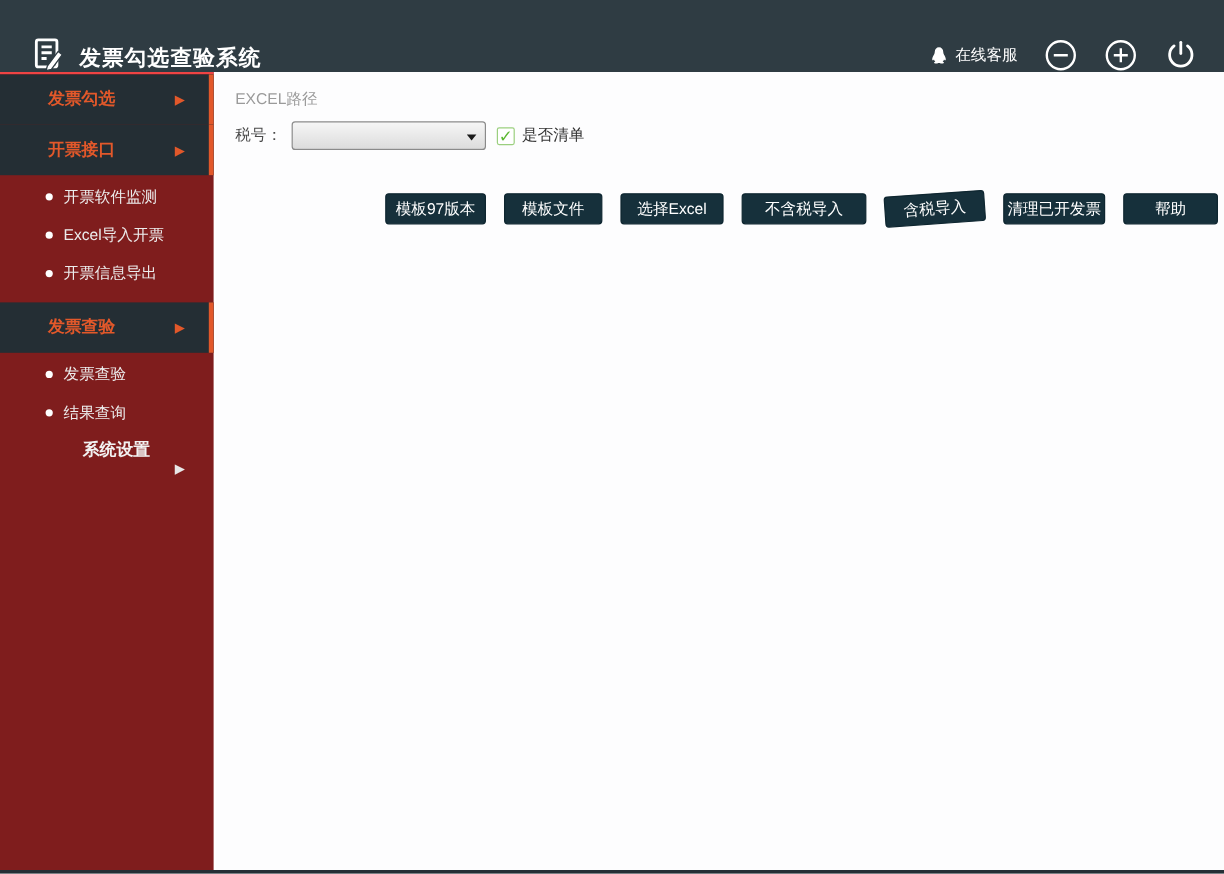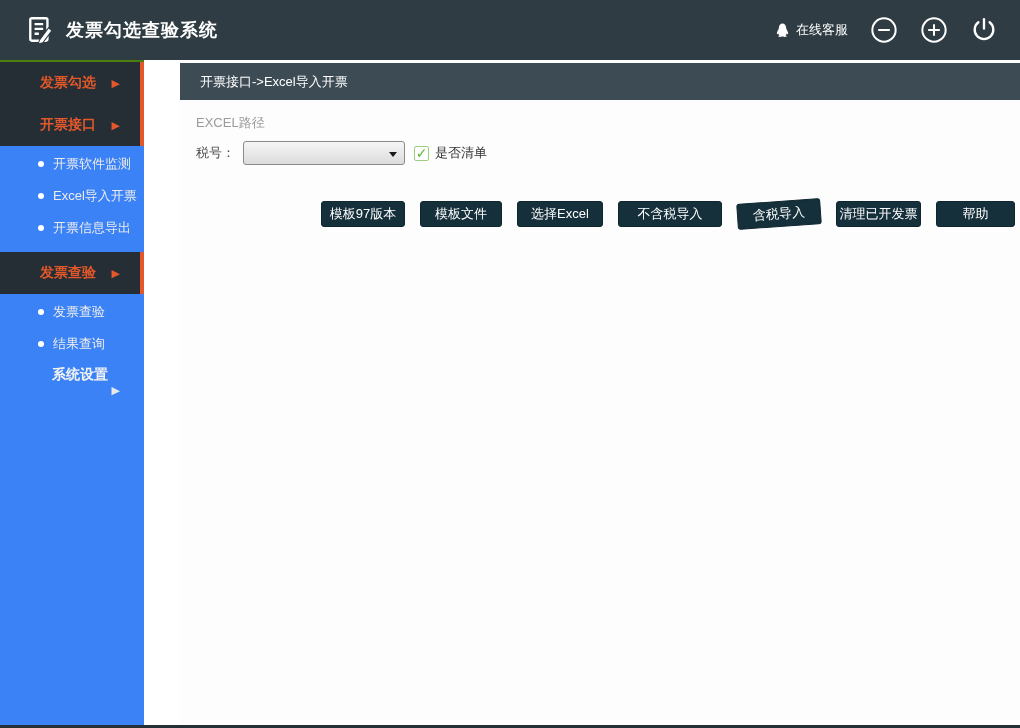--- a/index.html
+++ b/index.html
@@ -7,35 +7,35 @@
   body {
     font-family:"Liberation Sans","DejaVu Sans",sans-serif;
     background:#ffffff;
     border-bottom:3px solid #242f36;
     position:relative;
   }
 
   
   .header {
     height:60px; background:#2f3c43;
-    display:flex; align-items:center;
+    display:flex; align-items:flex-end;
     padding:0 22px 0 26px;
   }
   .logo { width:30px; height:30px; margin-right:10px; flex:0 0 auto; }
   .app-title { color:#ffffff; font-size:18px; font-weight:bold; letter-spacing:1px; }
   .header-right { margin-left:auto; display:flex; align-items:center; }
   .online-service { display:flex; align-items:center; color:#ffffff; font-size:13px; cursor:pointer; }
   .online-service svg { width:17px; height:17px; margin-right:5px; }
   .hbtn { width:28px; height:28px; margin-left:22px; cursor:pointer; display:flex; align-items:center; justify-content:center; }
   .hbtn svg { width:28px; height:28px; }
 
   
   .sidebar {
-    position:absolute; left:0; top:60px; bottom:0; width:144px;
-    background:#3b82f6; border-top:2px solid #4d7c0f;
+    position:absolute; left:0; top:60px; bottom:0; width:178px;
+    background:#7f1d1d; border-top:2px solid #ef4444;
   }
   .group-row {
     position:relative; height:42px;
     display:flex; align-items:center;
     padding:0 24px 0 40px;
     font-size:14px; font-weight:bold;
     cursor:pointer;
   }
   .group-row.hl { background:#242e34; color:#e2582a; }
   .group-row.hl::after {
@@ -181,23 +181,20 @@
     </div>
   </div>
 
   <div class="group-row plain">
     <span>系统设置</span>
     <span class="arrow">▶</span>
   </div>
 </div>
 
 <div class="content">
-  <div class="breadcrumb">
-    <span>开票接口-&gt;Excel导入开票</span>
-  </div>
 
   <div class="form-area">
     <div class="path-label">EXCEL路径</div>
 
     <div class="tax-row">
       <span class="tax-label">税号：</span>
       <div class="combo">
         <span></span>
         <span class="drop"></span>
       </div>

